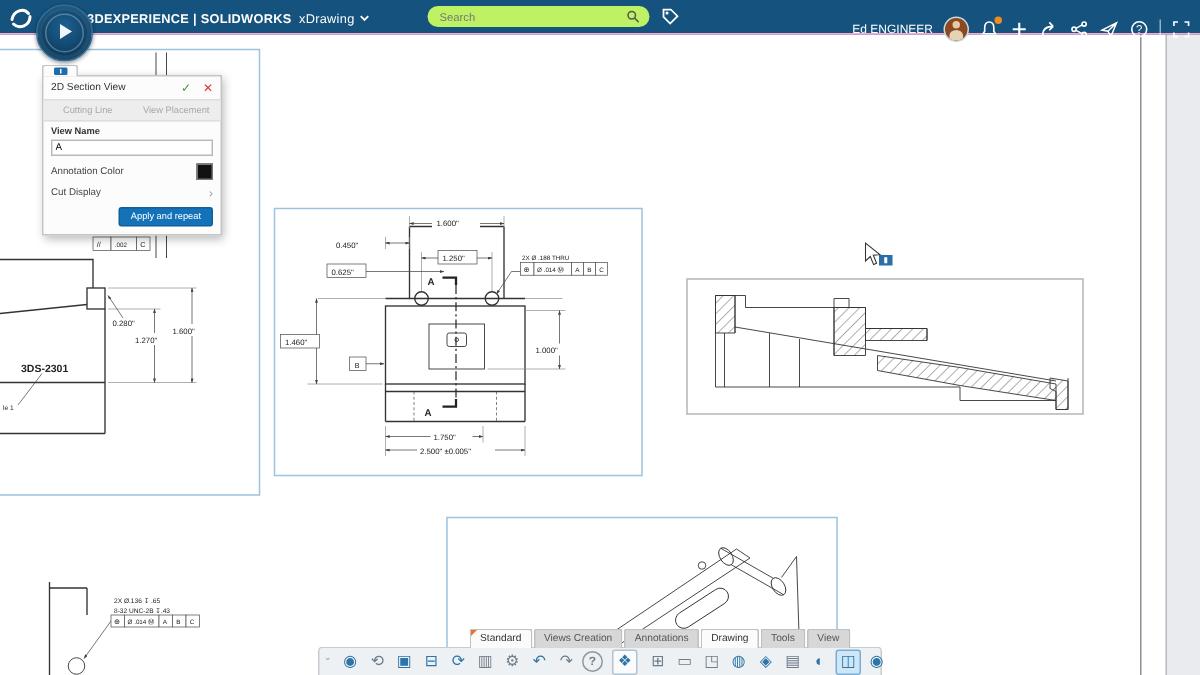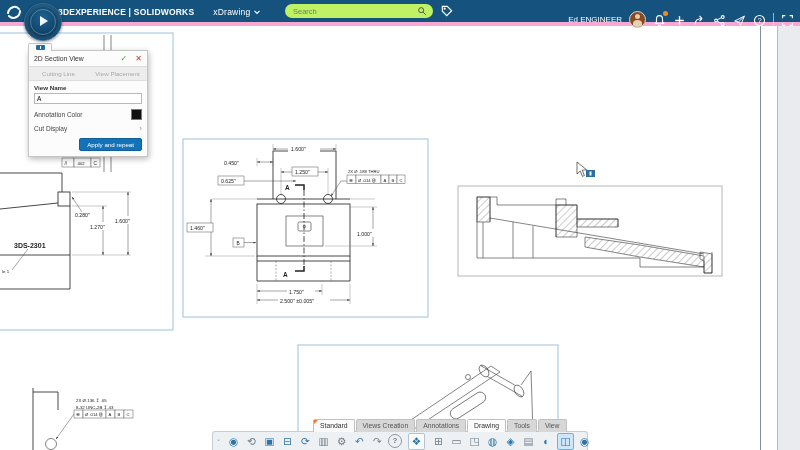--- a/index.html
+++ b/index.html
@@ -1,28 +1,28 @@
 <!DOCTYPE html>
 <html><head>
 <meta charset="utf-8">
 <style>
   html,body{margin:0;padding:0}
   body{width:800px;height:450px;overflow:hidden;background:#fff;position:relative;
        font-family:"Liberation Sans","DejaVu Sans",sans-serif;-webkit-font-smoothing:antialiased}
 
   
-  .topbar{position:absolute;top:0;left:0;right:0;height:22px;background:#15527d;z-index:30;color:#fff;border-bottom:4px solid #f9a8d4}
+  .topbar{position:absolute;top:0;left:0;right:0;height:22px;background:#15527d;z-index:30;color:#fff;border-bottom:1px solid #f9a8d4}
   .logo{position:absolute;left:6px;top:3px}
   .compass{position:absolute;left:24px;top:3px;width:36px;height:36px;border-radius:50%;z-index:31;
            background:radial-gradient(circle at 50% 38%,#1d6292,#0b3a5c 72%);
            border:1px solid #2e6f9e;box-shadow:0 1px 3px rgba(0,0,0,.45),inset 0 0 0 3px rgba(255,255,255,.08)}
   .compass::after{content:"";position:absolute;inset:5px;border:1px solid rgba(255,255,255,.28);border-radius:50%}
   .compass .play{position:absolute;left:15px;top:12px;width:0;height:0;border-left:8px solid #fff;border-top:5px solid transparent;border-bottom:5px solid transparent;opacity:.95}
   .brand{position:absolute;left:58px;top:7px;font-size:8.5px;font-weight:bold;letter-spacing:.2px;white-space:nowrap;display:flex;align-items:center}
-  .appname{font-weight:normal;margin-left:19px}
+  .appname{font-weight:normal;margin-left:5px}
   .brand svg{margin-left:3px}
   .search{position:absolute;left:285px;top:4px;width:148px;height:14px;background:#bef264;border-radius:8px;display:flex;align-items:center;padding:0 6px;box-sizing:border-box}
   .search input{flex:1;border:none;outline:none;font-size:7.5px;color:#333;background:transparent;min-width:0}
   .tagbtn{position:absolute;left:440px;top:4px;width:14px;height:14px}
   .rcluster{position:absolute;right:6px;top:0;height:38px;display:flex;align-items:center;gap:7px}
   .user{font-size:8px;white-space:nowrap}
   .avatar{width:15px;height:15px;border-radius:50%;background:#8a4a1f;position:relative;overflow:hidden;border:1px solid #cfd8df}
   .avatar::before{content:"";position:absolute;left:4.5px;top:2.5px;width:5px;height:5px;border-radius:50%;background:#e9c9a4}
   .avatar::after{content:"";position:absolute;left:2.5px;top:8.5px;width:9px;height:7px;border-radius:50% 50% 0 0;background:#e6d2b4}
   .tbico{position:relative;width:13px;height:13px}

